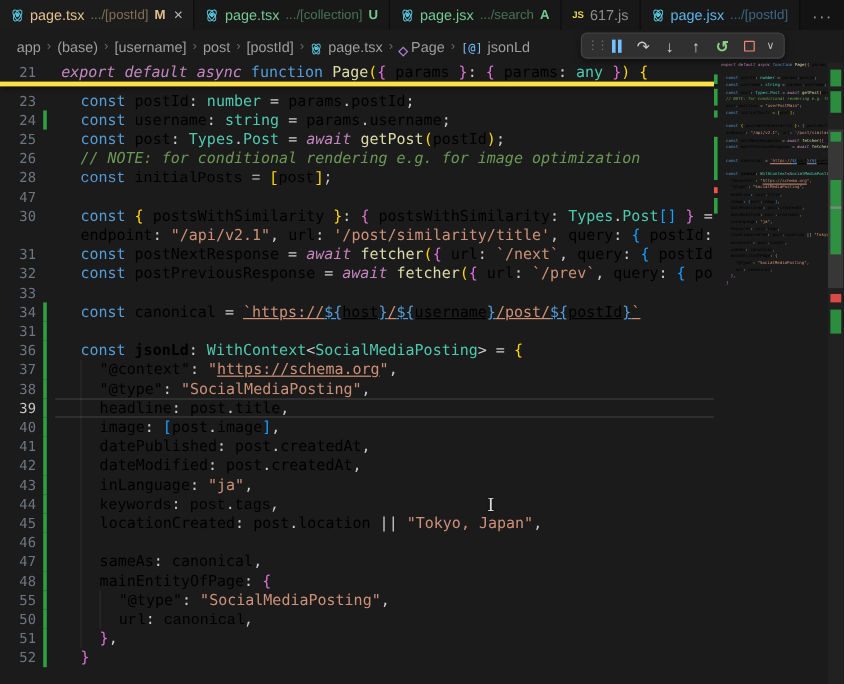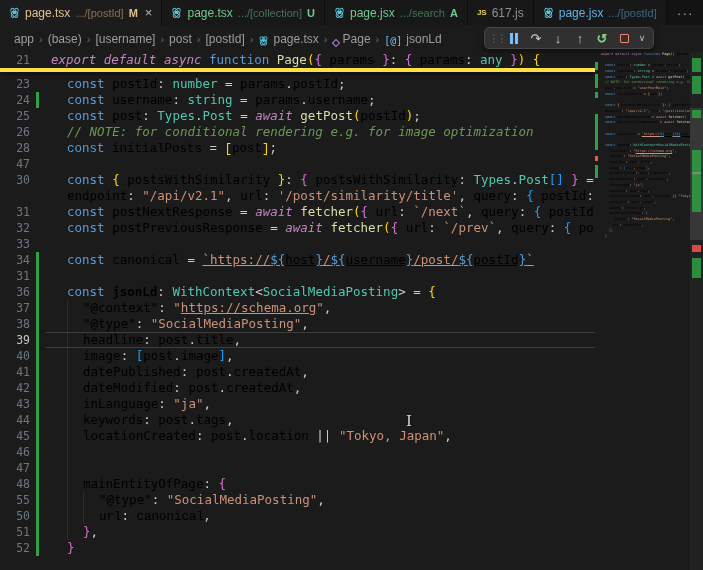--- a/index.html
+++ b/index.html
@@ -194,24 +194,24 @@
       <div class="code-row"><span class="ln-num">34</span><span class="diffbar"></span><span class="code-content" style="padding-left: 16px;"><span class="tk-kw">const </span><span class="tk-varc">canonical</span><span class="tk-pun"> = </span><span class="tk-str u">`https://</span><span class="tk-tpl u">${</span><span class="tk-varc u">host</span><span class="tk-tpl u">}</span><span class="tk-str u">/</span><span class="tk-tpl u">${</span><span class="tk-varc u">username</span><span class="tk-tpl u">}</span><span class="tk-str u">/post/</span><span class="tk-tpl u">${</span><span class="tk-varc u">postId</span><span class="tk-tpl u">}</span><span class="tk-str u">`</span></span></div>
       <div class="code-row"><span class="ln-num">31</span><span class="diffbar"></span><span class="code-content" style="padding-left: 0px;"></span></div>
       <div class="code-row"><span class="ln-num">36</span><span class="diffbar"></span><span class="code-content" style="padding-left: 16px;"><span class="tk-kw">const </span><span class="tk-varc bold">jsonLd</span><span class="tk-pun">: </span><span class="tk-type">WithContext</span><span class="tk-pun">&lt;</span><span class="tk-type">SocialMediaPosting</span><span class="tk-pun">&gt; = </span><span class="tk-b1">{</span></span></div>
       <div class="code-row"><span class="ln-num">37</span><span class="diffbar"></span><span class="guide" style="left: 67px;"></span><span class="code-content" style="padding-left: 32px;"><span class="tk-varc">"@context"</span><span class="tk-pun">: </span><span class="tk-str">"</span><span class="tk-str u">https://schema.org</span><span class="tk-str">"</span><span class="tk-pun">,</span></span></div>
       <div class="code-row"><span class="ln-num">38</span><span class="diffbar"></span><span class="guide" style="left: 67px;"></span><span class="code-content" style="padding-left: 32px;"><span class="tk-varc">"@type"</span><span class="tk-pun">: </span><span class="tk-str">"SocialMediaPosting"</span><span class="tk-pun">,</span></span></div>
       <div class="code-row active"><span class="ln-num">39</span><span class="diffbar"></span><span class="guide" style="left: 67px;"></span><span class="code-content" style="padding-left: 32px;"><span class="tk-varc">headline</span><span class="tk-pun">: </span><span class="tk-varc">post</span><span class="tk-pun">.</span><span class="tk-varc">title</span><span class="tk-pun">,</span></span></div>
       <div class="code-row"><span class="ln-num">40</span><span class="diffbar"></span><span class="guide" style="left: 67px;"></span><span class="code-content" style="padding-left: 32px;"><span class="tk-varc">image</span><span class="tk-pun">: </span><span class="tk-b3">[</span><span class="tk-varc">post</span><span class="tk-pun">.</span><span class="tk-varc">image</span><span class="tk-b3">]</span><span class="tk-pun">,</span></span></div>
       <div class="code-row"><span class="ln-num">41</span><span class="diffbar"></span><span class="guide" style="left: 67px;"></span><span class="code-content" style="padding-left: 32px;"><span class="tk-varc">datePublished</span><span class="tk-pun">: </span><span class="tk-varc">post</span><span class="tk-pun">.</span><span class="tk-varc">createdAt</span><span class="tk-pun">,</span></span></div>
       <div class="code-row"><span class="ln-num">42</span><span class="diffbar"></span><span class="guide" style="left: 67px;"></span><span class="code-content" style="padding-left: 32px;"><span class="tk-varc">dateModified</span><span class="tk-pun">: </span><span class="tk-varc">post</span><span class="tk-pun">.</span><span class="tk-varc">createdAt</span><span class="tk-pun">,</span></span></div>
       <div class="code-row"><span class="ln-num">43</span><span class="diffbar"></span><span class="guide" style="left: 67px;"></span><span class="code-content" style="padding-left: 32px;"><span class="tk-varc">inLanguage</span><span class="tk-pun">: </span><span class="tk-str">"ja"</span><span class="tk-pun">,</span></span></div>
-      <div class="code-row"><span class="ln-num">44</span><span class="diffbar"></span><span class="guide" style="left: 67px;"></span><span class="code-content" style="padding-left: 32px;"><span class="tk-varc">keywords</span><span class="tk-pun">: </span><span class="tk-varc">post</span><span class="tk-pun">.</span><span class="tk-varc">tags</span><span class="tk-pun">,</span></span></div>
+      <div class="code-row"><span class="ln-num">44</span><span class="diffbar"></span><span class="guide" style="left: 67px;"></span><span class="code-content" style="padding-left: 32px; font-family: Liberation Mono, monospace;"><span class="tk-varc">keywords</span><span class="tk-pun">: </span><span class="tk-varc">post</span><span class="tk-pun">.</span><span class="tk-varc">tags</span><span class="tk-pun">,</span></span></div>
       <div class="code-row"><span class="ln-num">45</span><span class="diffbar"></span><span class="guide" style="left: 67px;"></span><span class="code-content" style="padding-left: 32px;"><span class="tk-varc">locationCreated</span><span class="tk-pun">: </span><span class="tk-varc">post</span><span class="tk-pun">.</span><span class="tk-varc">location</span><span class="tk-pun"> || </span><span class="tk-str">"Tokyo, Japan"</span><span class="tk-pun">,</span></span></div>
       <div class="code-row"><span class="ln-num">46</span><span class="diffbar"></span><span class="guide" style="left: 67px;"></span></div>
-      <div class="code-row"><span class="ln-num">47</span><span class="diffbar"></span><span class="guide" style="left: 67px;"></span></div>
+      <div class="code-row"><span class="ln-num">47</span><span class="diffbar"></span><span class="guide" style="left: 67px;"></span><span class="code-content" style="padding-left: 32px;"><span class="tk-varc">sameAs</span><span class="tk-pun">: </span><span class="tk-varc">canonical</span><span class="tk-pun">,</span></span></div>
       <div class="code-row"><span class="ln-num">48</span><span class="diffbar"></span><span class="guide" style="left: 67px;"></span><span class="code-content" style="padding-left: 32px;"><span class="tk-varc">mainEntityOfPage</span><span class="tk-pun">: </span><span class="tk-b2">{</span></span></div>
       <div class="code-row"><span class="ln-num">55</span><span class="diffbar"></span><span class="guide" style="left: 67px;"></span><span class="guide" style="left: 83px;"></span><span class="code-content" style="padding-left: 48px;"><span class="tk-varc">"@type"</span><span class="tk-pun">: </span><span class="tk-str">"SocialMediaPosting"</span><span class="tk-pun">,</span></span></div>
       <div class="code-row"><span class="ln-num">50</span><span class="diffbar"></span><span class="guide" style="left: 67px;"></span><span class="guide" style="left: 83px;"></span><span class="code-content" style="padding-left: 48px; font-family: Liberation Mono, monospace;"><span class="tk-varc">url</span><span class="tk-pun">: </span><span class="tk-varc">canonical</span><span class="tk-pun">,</span></span></div>
       <div class="code-row"><span class="ln-num">51</span><span class="diffbar"></span><span class="guide" style="left: 67px;"></span><span class="code-content" style="padding-left: 32px;"><span class="tk-b2">}</span><span class="tk-pun">,</span></span></div>
       <div class="code-row"><span class="ln-num">52</span><span class="diffbar"></span><span class="code-content" style="padding-left: 16px;"><span class="tk-b2">}</span></span></div>
     </div>
 </div>
 
 <div id="minimap">
   <div id="minimap-code">

